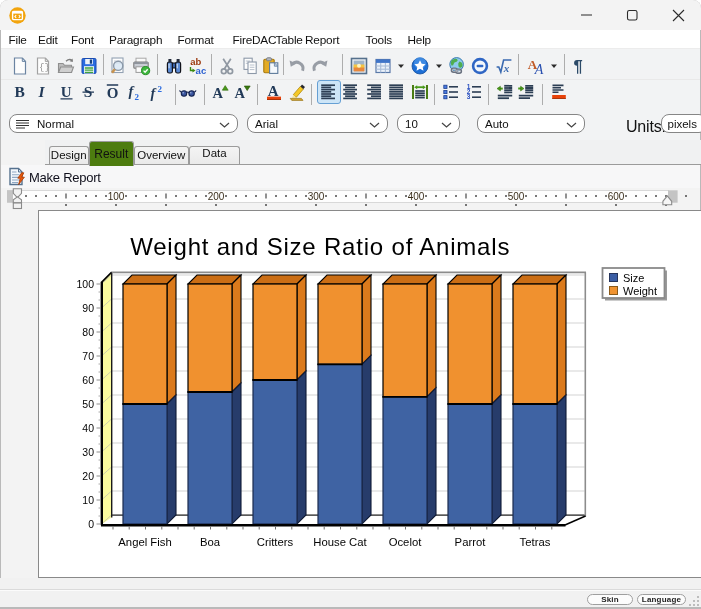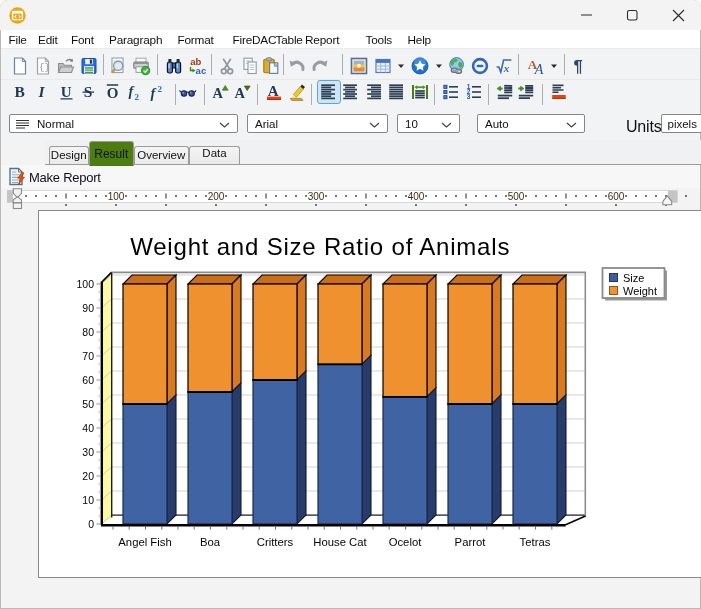--- a/index.html
+++ b/index.html
@@ -12,21 +12,21 @@
 .menubar { position:absolute; left:1px; top:30px; width:699px; height:18px; background:#ffffff; }
 .menubar span { position:absolute; top:2.5px; font-size:11.8px; letter-spacing:-0.2px; color:#111; }
 .tb { position:absolute; left:1px; width:699px; background:#f2f3f4; }
 #tb1 { top:48px; height:31px; border-top:1px solid #ececec; }
 #tb2 { top:79px; height:29px; border-top:1px solid #e9e9e9; }
 .ico { position:absolute; }
 .sep { position:absolute; width:1px; background:#adadad; }
 #tb1 .sep { top:5px; height:21px; }
 #tb2 .sep { top:4px; height:21px; }
 .comborow { position:absolute; left:1px; top:108px; width:699px; height:32px; background:#f2f3f4; }
-.combo { position:absolute; top:6px; height:19px; background:#fff; border:1px solid #868686; border-radius:2px; font-size:12px; color:#111; }
+.combo { position:absolute; top:6px; height:19px; background:#fff; border:1px solid #868686; border-radius:8px; font-size:12px; color:#111; }
 .combo .txt { position:absolute; top:2.5px; left:7px; font-size:11.5px; white-space:nowrap; }
 .combo svg.chev { position:absolute; right:7px; top:7px; }
 .tabrow { position:absolute; left:1px; top:140px; width:699px; height:25px; background:#f0f1f2;margin-left:44px; }
 .tab { position:absolute; top:6px; height:19px; background:linear-gradient(#f4f4f4,#e9e9e9); border:1px solid #9b9b9b; border-bottom:none; border-radius:3px 3px 0 0; font-size:11.5px; color:#111; text-align:center; }
 .tab.active { top:1px; height:25px; background:#4d7c0f; z-index:3; font-size:12px; }
 .tabline { position:absolute; left:0px; top:24px; width:699px; height:1px; background:#9b9b9b; z-index:1; }
 .mkreport { position:absolute; left:1px; top:165px; width:699px; height:23px; background:#f7f7f8; }
 .mkreport .lbl { position:absolute; left:28px; top:4.5px; font-size:13px; letter-spacing:-0.25px; color:#10101c; }
 .rulerwrap { position:absolute; left:1px; top:188px; width:699px; height:23px; background:#f3f3f3; }
 .rulerband { position:absolute; left:6px; top:1.5px; width:662px; height:13.5px; background:#fdfdfd; border-top:1px solid #d8d8d8; border-bottom:1px solid #d8d8d8; }
@@ -703,13 +703,30 @@
         <line x1="496.5" y1="315.5" x2="496.5" y2="318.5" stroke="#6e6e6e" stroke-width="1"></line>
         <line x1="512.8" y1="315.5" x2="512.8" y2="318.5" stroke="#6e6e6e" stroke-width="1"></line>
         <rect x="566" y="59.5" width="62" height="30" fill="#9a9a9a"></rect>
         <rect x="563.5" y="57" width="62" height="30" fill="#fff" stroke="#8a8a8a" stroke-width="1.8"></rect>
         <rect x="570.5" y="62.5" width="8" height="8" fill="#3b5ea5" stroke="#26355c" stroke-width="1"></rect>
         <rect x="570.5" y="75.5" width="8" height="8" fill="#f09330" stroke="#8a5a1a" stroke-width="1"></rect>
         <text x="584.0" y="70.5" font-size="11" fill="#050505" text-anchor="start" font-family="Liberation Sans">Size</text>
         <text x="584.0" y="83.5" font-size="11" fill="#050505" text-anchor="start" font-family="Liberation Sans">Weight</text>
       </svg>
   </div>
+  <div class="bottom">
+    <div style="position:absolute;left:0;top:11px;width:701px;height:1px;background:#dadada"></div>
+    <div style="position:absolute;left:0;top:12px;width:701px;height:1px;background:#fbfbfb"></div>
+    <div style="position:absolute;left:0;top:29px;width:701px;height:2px;background:#b9b9b9"></div>
+      <div class="statbtn" style="left:587px;width:46px">Skin</div>
+    <div class="statbtn" style="left:637px;width:49px">Language</div>
+    <svg style="position:absolute;left:688px;top:17px" width="12" height="12" viewBox="0 0 12 12">
+        <g fill="#bdbdbd">
+          <rect x="9" y="9" width="2" height="2"></rect>
+          <rect x="5" y="9" width="2" height="2"></rect>
+          <rect x="1" y="9" width="2" height="2"></rect>
+          <rect x="9" y="5" width="2" height="2"></rect>
+          <rect x="5" y="5" width="2" height="2"></rect>
+          <rect x="9" y="1" width="2" height="2"></rect>
+        </g>
+      </svg>
+  </div>
 </div>
 
 </body></html>

